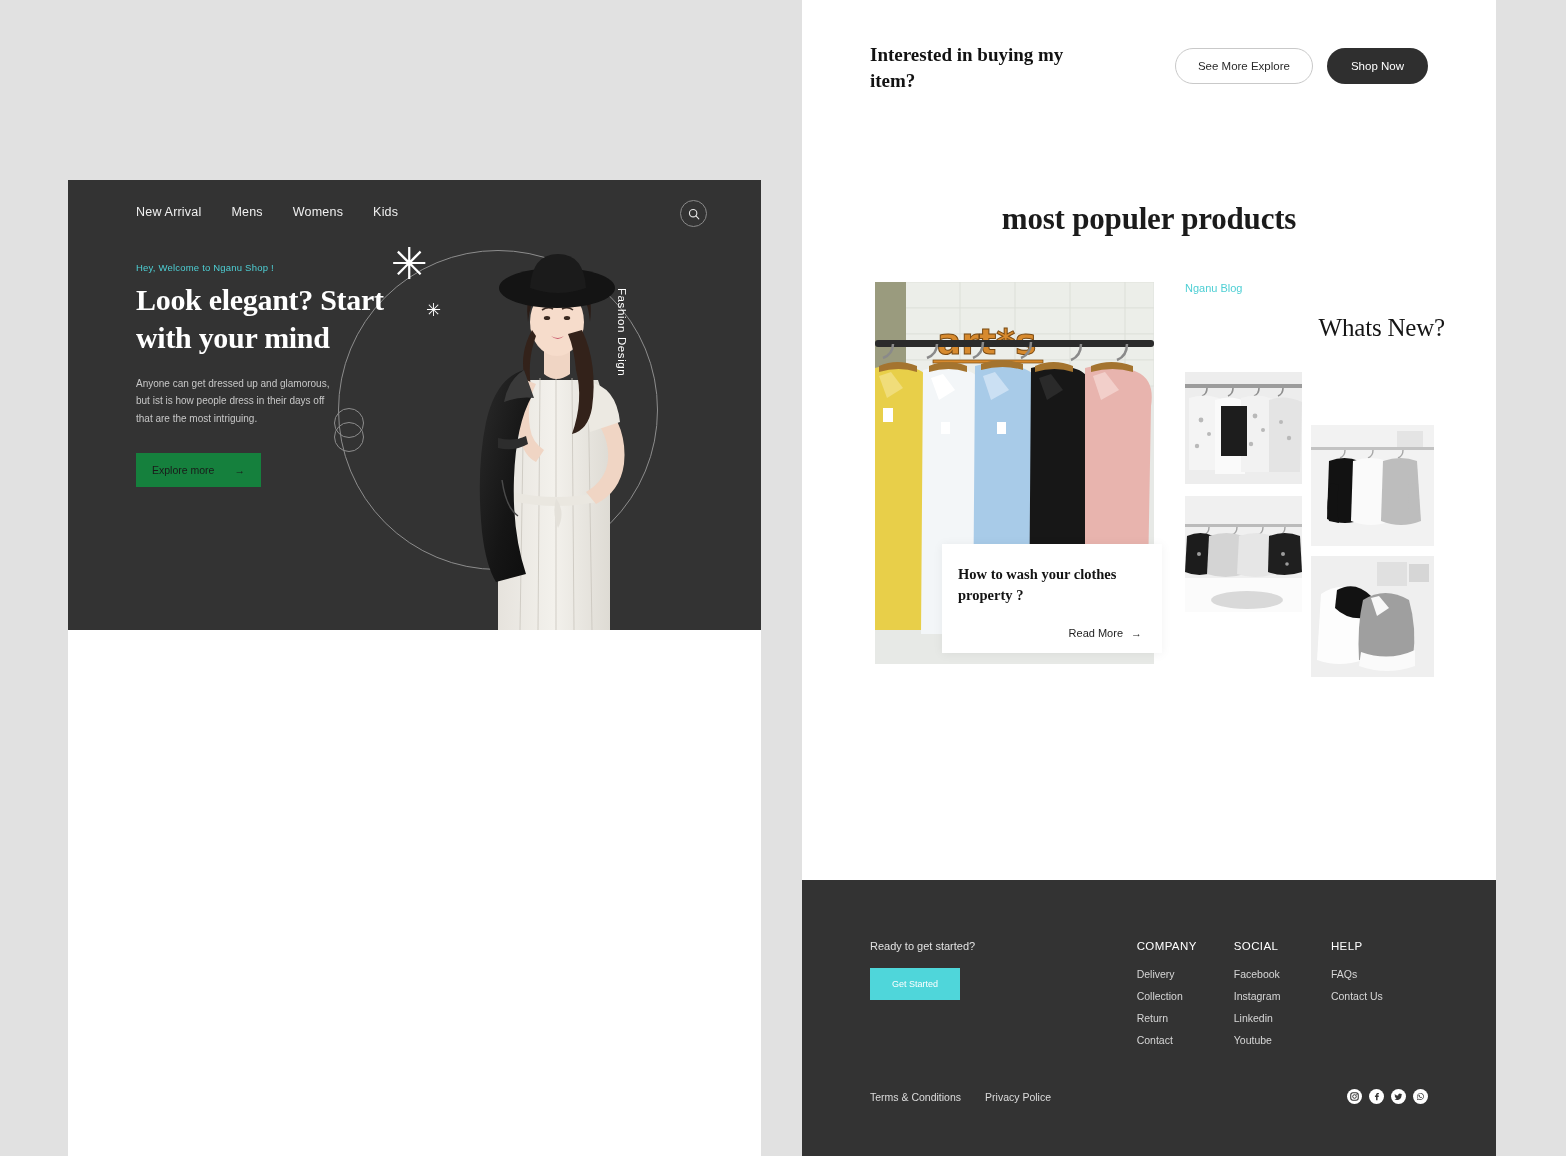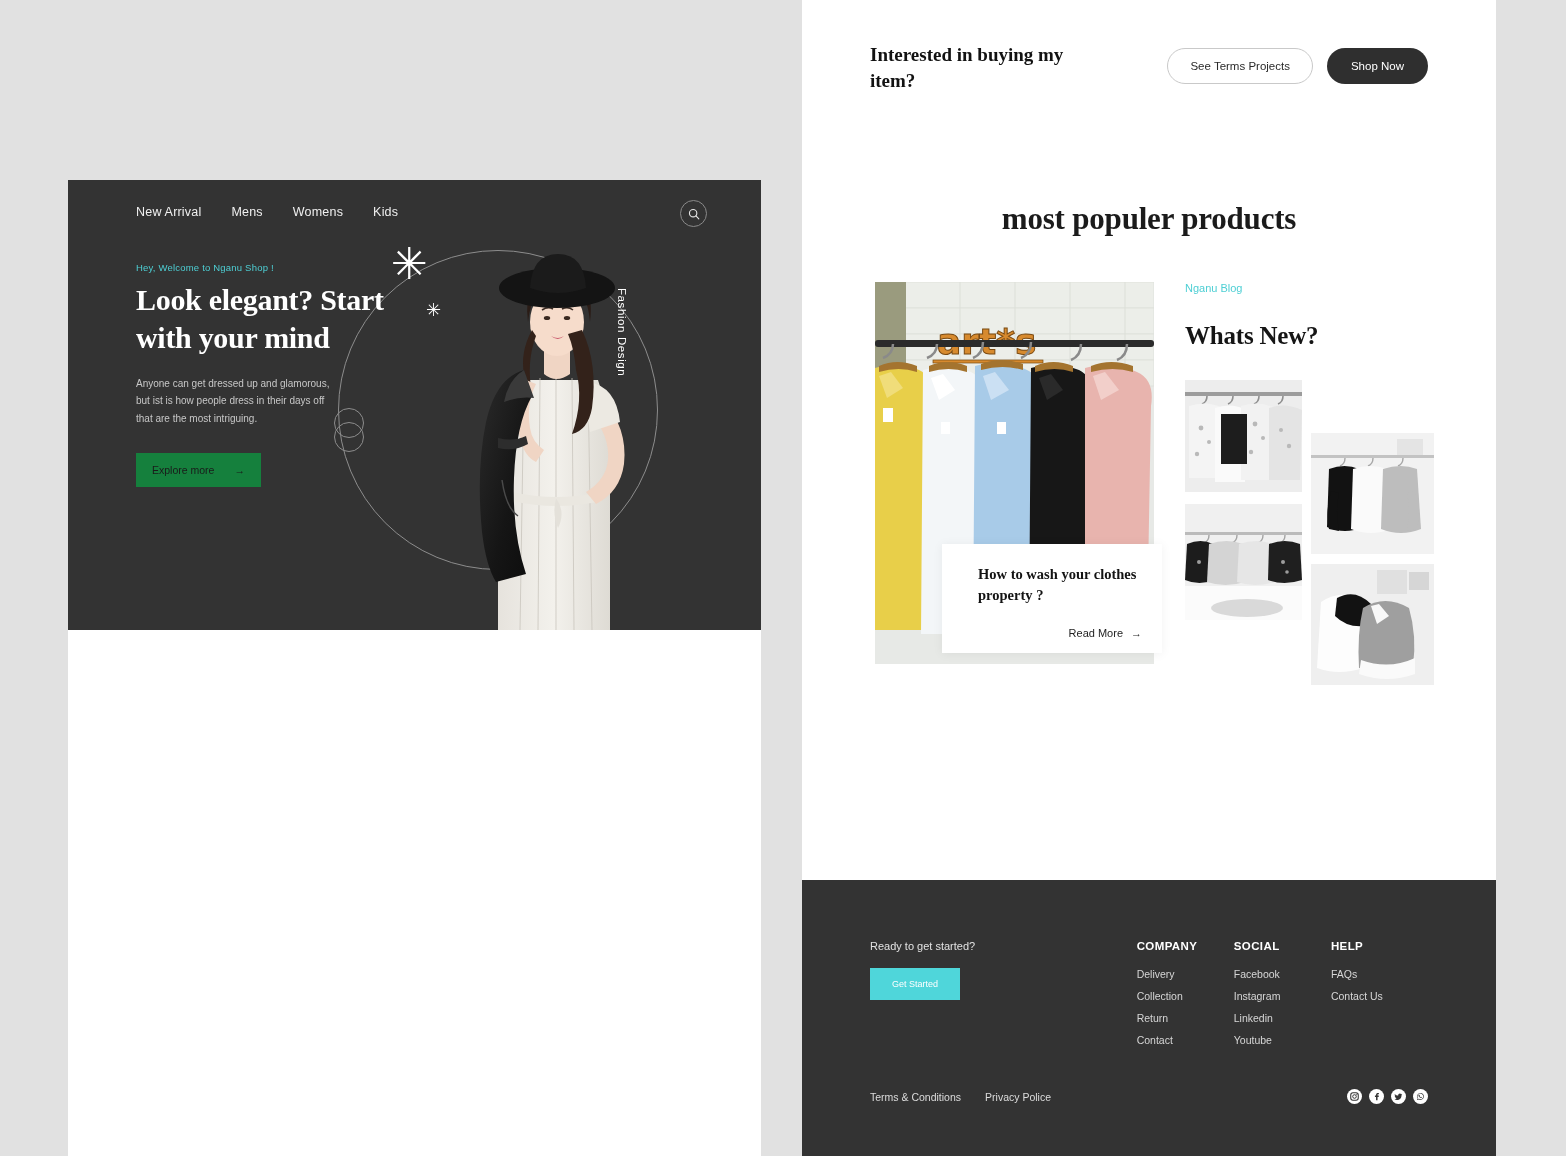--- a/index.html
+++ b/index.html
@@ -130,39 +130,39 @@
     font-size: 31px; color: #1b1b1b; letter-spacing: -.2px;
   }
 
   .products { position: relative; margin-top: 45px; height: 420px; }
   .blog-main {
     position: absolute; left: 73px; top: 0;
     width: 279px; height: 382px; overflow: hidden; background:#d8d8d8;
   }
   .blog-card {
     position: absolute; left: 140px; top: 262px;
-    width: 220px; background: #ffffff; padding: 20px 20px 14px 36px;
+    width: 220px; background: #ffffff; padding: 20px 20px 14px 16px;
     box-shadow: 0 1px 10px rgba(0,0,0,.06);
   }
   .blog-card h3 {
     font-family: "Liberation Serif", serif; font-weight: 700;
     font-size: 14.5px; line-height: 1.42; color: #131313;
   }
   .read-more {
     margin-top: 22px; display: flex; justify-content: flex-end;
     align-items: center; gap: 8px; font-size: 11px; color: #232323;
     cursor: pointer; background: none; border: none; width: 100%;
     font-family: "Liberation Sans", sans-serif;
   }
   .blog-right { position: absolute; left: 383px; top: 0; width: 260px; }
   .blog-eyebrow { color: #4ecfd4; font-size: 11px; }
   .blog-h2 {
-    margin-top: 28px;
-    font-family: "Liberation Serif", serif; font-weight: 700;
-    font-size: 25px; color: #151515; letter-spacing: -.2px;
+    margin-top: 20px;
+    font-family: "Liberation Serif", serif; font-weight: 400;
+    font-size: 25px; color: #151515; letter-spacing: -.2px; text-align: right;
   }
   .thumbs { position: relative; margin-top: 30px; height: 305px; }
   .thumb { position: absolute; overflow: hidden; background:#cfcfcf; filter: grayscale(1); }
   .thumb.t1 { left: 0;   top: 0;   width: 117px; height: 112px; }
   .thumb.t2 { left: 126px; top: 53px; width: 123px; height: 121px; }
   .thumb.t3 { left: 0;   top: 124px; width: 117px; height: 116px; }
   .thumb.t4 { left: 126px; top: 184px; width: 123px; height: 121px; }
 
   
   .footer {
@@ -171,21 +171,21 @@
   }
   .footer-top { display: flex; padding: 60px 68px 0 68px; }
   .f-left { width: 280px; }
   .f-left p { font-size: 11px; color: #e2e2e2; }
   .get-started {
     margin-top: 16px; background: #4fd6da; border: none; color: #ffffff;
     font-size: 9px; padding: 11px 0; width: 90px; cursor: pointer;
     font-family: "Liberation Sans", sans-serif;
   }
   .f-col { width: 102px; }
-  .f-col h4 { font-size: 11.5px; letter-spacing: .4px; font-weight: 700; color:#fff; margin-bottom: 16px; }
+  .f-col h4 { font-size: 11.5px; letter-spacing: .4px; font-weight: 400; color:#fff; margin-bottom: 16px; }
   .f-col a { display: block; font-size: 10.5px; color: #d6d6d6; text-decoration: none; margin-bottom: 10px; }
   .footer-bottom {
     position: absolute; left: 68px; right: 68px; bottom: 52px;
     display: flex; align-items: center; justify-content: space-between; margin-top: 20px;
   }
   .legal { display: flex; gap: 24px; }
   .legal a { font-size: 10.5px; color: #dcdcdc; text-decoration: none; }
   .socials { display: flex; gap: 7px; }
   .soc {
     width: 15px; height: 15px; border-radius: 50%; background: #ffffff;
@@ -302,21 +302,21 @@
 
       
     </div>
   </div>
 
   <div class="right-panel">
 
     <div class="rp-head">
       <h2 class="rp-title">Interested in buying my item?</h2>
       <div class="rp-actions">
-        <button class="btn-outline">See Terms Projects</button>
+        <button class="btn-outline">See More Explore</button>
         <button class="btn-solid">Shop Now</button>
       </div>
     </div>
 
     <h2 class="section-title">most populer products</h2>
 
     <div class="products">
 
       <div class="blog-main">
         <svg viewBox="0 0 279 382" width="279" height="382">

